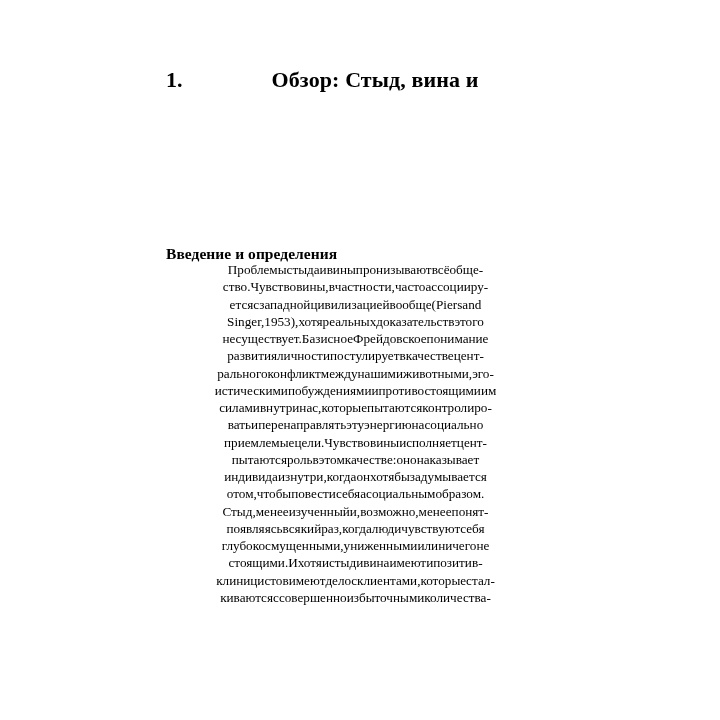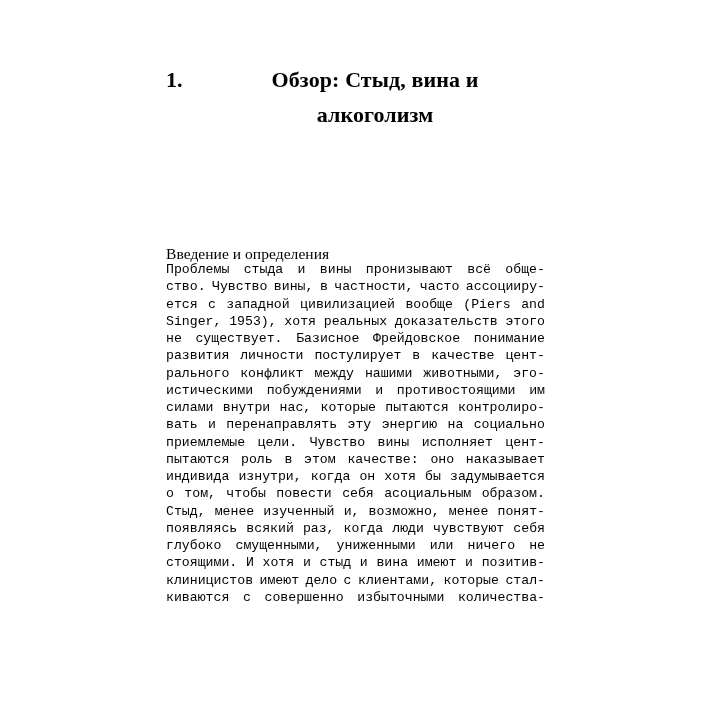--- a/index.html
+++ b/index.html
@@ -48,21 +48,21 @@
     text-align: center;
   }
 
   
   .section-heading {
     position: absolute;
     left: 166px;
     top: 231px;
     width: 380px;
     font-size: 15.5px;
-    font-weight: normal;
+    font-weight: bold;
     line-height: 20px;
     letter-spacing: 0.05px;
   }
 
   
   .body-copy {
     position: absolute;
     left: 166px;
     top: 261px;
     width: 379px;
@@ -70,41 +70,36 @@
     line-height: 17.25px;
   }
   .body-copy .line {
     display: block;
     white-space: pre;
     text-align: left;
   }
   
   .body-copy .line.justify {
     display: flex;
-    justify-content: space-between;
+    justify-content: center;
     white-space: normal;
-    font-family: Liberation Mono, monospace;
   }
   .body-copy .line.justify > span {
     white-space: pre;
   }
 </style>
 </head>
 <body>
 
 <div class="page">
 
   <div class="chapter-title">
     <div class="title-row">
       <span class="chapter-number">1.</span>
       <span class="chapter-name">Обзор: Стыд, вина и</span>
-    </div>
-    <div class="title-row">
-      <span class="chapter-number"></span>
-      <span class="chapter-name">алкоголизм</span>
     </div>
   </div>
 
   <h2 class="section-heading">Введение и определения</h2>
 
   <div class="body-copy" id="body-copy">
       <div class="line justify">
         <span>Проблемы</span>
         <span>стыда</span>
         <span>и</span>

